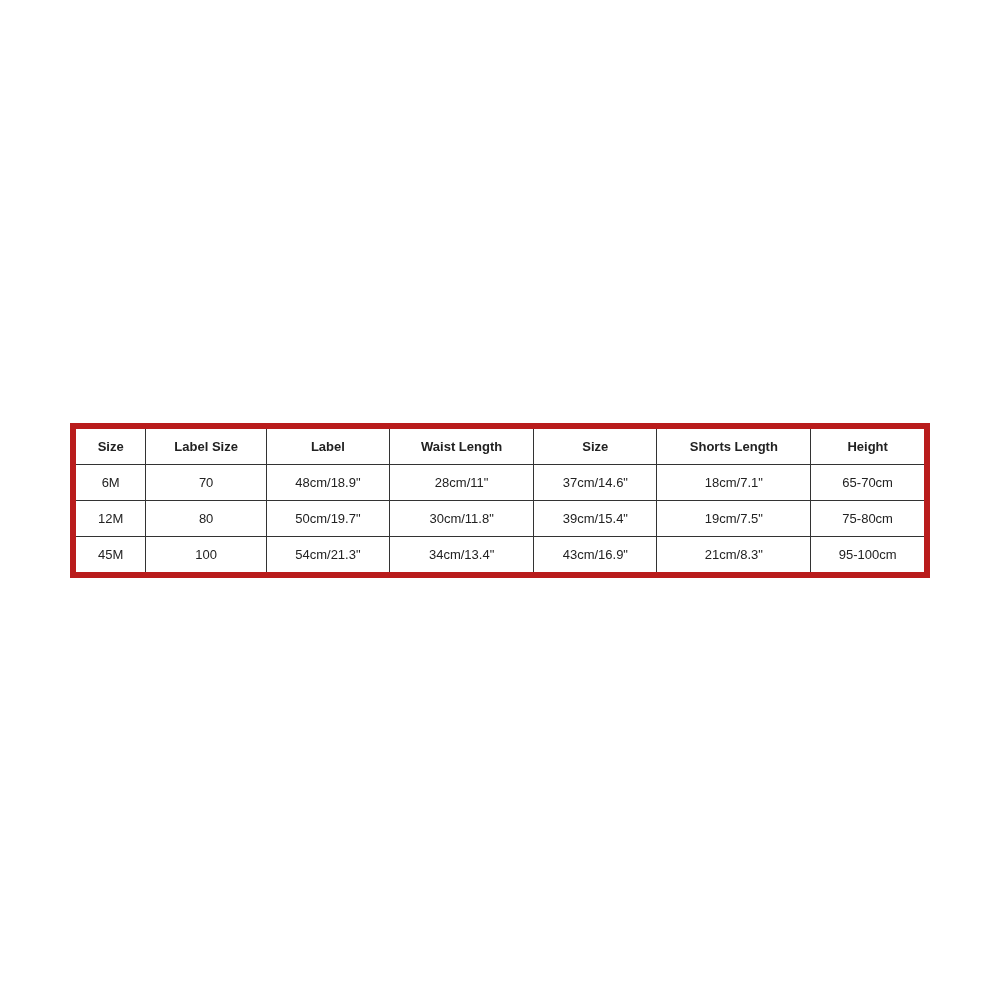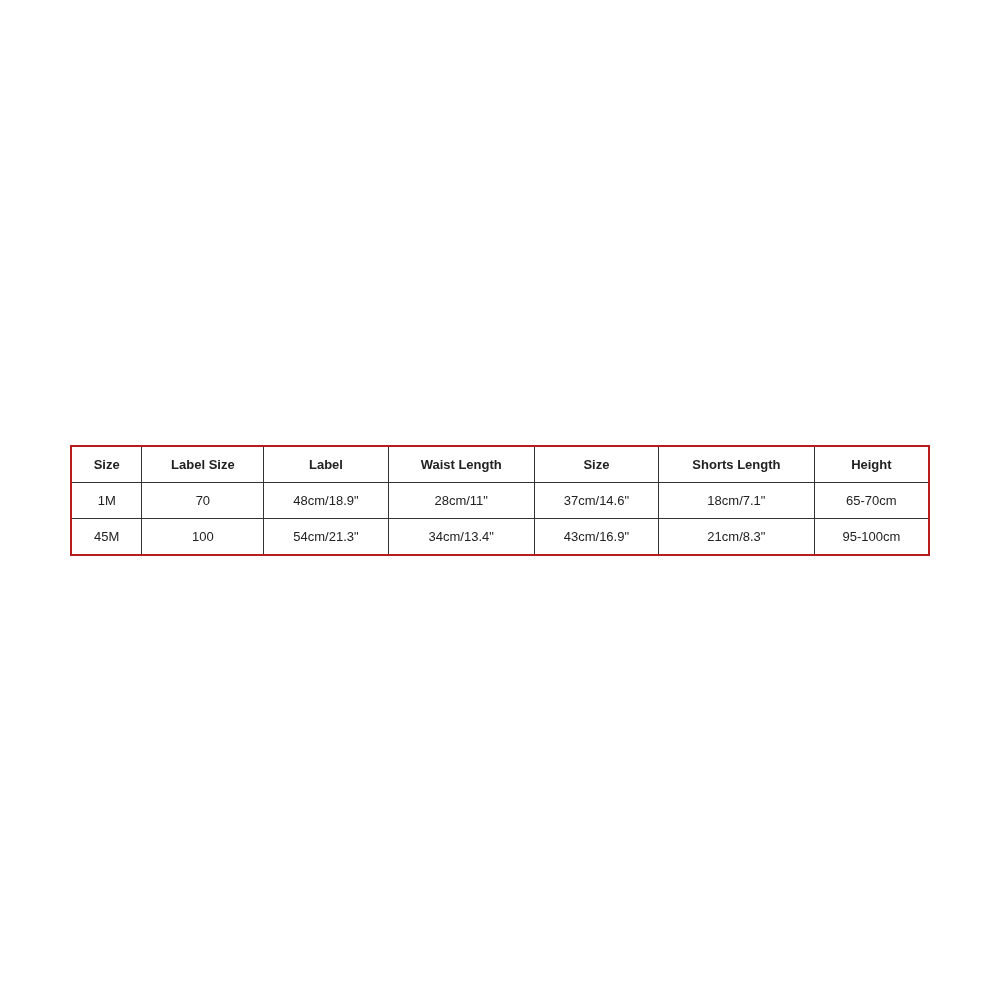--- a/index.html
+++ b/index.html
@@ -18,21 +18,21 @@
       font-family: Arial, sans-serif;
     }
 
     .table-container {
       width: 860px;
     }
 
     table {
       width: 100%;
       border-collapse: collapse;
-      border: 2px solid #b91c1c;
+      border: 6px solid #b91c1c;
     }
 
     th, td {
       border: 1px solid #333;
       padding: 10px 12px;
       text-align: center;
       font-size: 13px;
       color: #222;
     }
 
@@ -64,27 +64,36 @@
         <th>Label Size</th>
         <th>Label</th>
         <th>Waist Length</th>
         <th>Size</th>
         <th>Shorts Length</th>
         <th>Height</th>
       </tr>
     </thead>
     <tbody id="table-body">
     <tr>
-          <td>1M</td>
+          <td>6M</td>
           <td>70</td>
           <td>48cm/18.9"</td>
           <td>28cm/11"</td>
           <td>37cm/14.6"</td>
           <td>18cm/7.1"</td>
           <td>65-70cm</td>
+        </tr>
+        <tr>
+          <td>12M</td>
+          <td>80</td>
+          <td>50cm/19.7"</td>
+          <td>30cm/11.8"</td>
+          <td>39cm/15.4"</td>
+          <td>19cm/7.5"</td>
+          <td>75-80cm</td>
         </tr>
         <tr>
           <td>45M</td>
           <td>100</td>
           <td>54cm/21.3"</td>
           <td>34cm/13.4"</td>
           <td>43cm/16.9"</td>
           <td>21cm/8.3"</td>
           <td>95-100cm</td>
         </tr>

